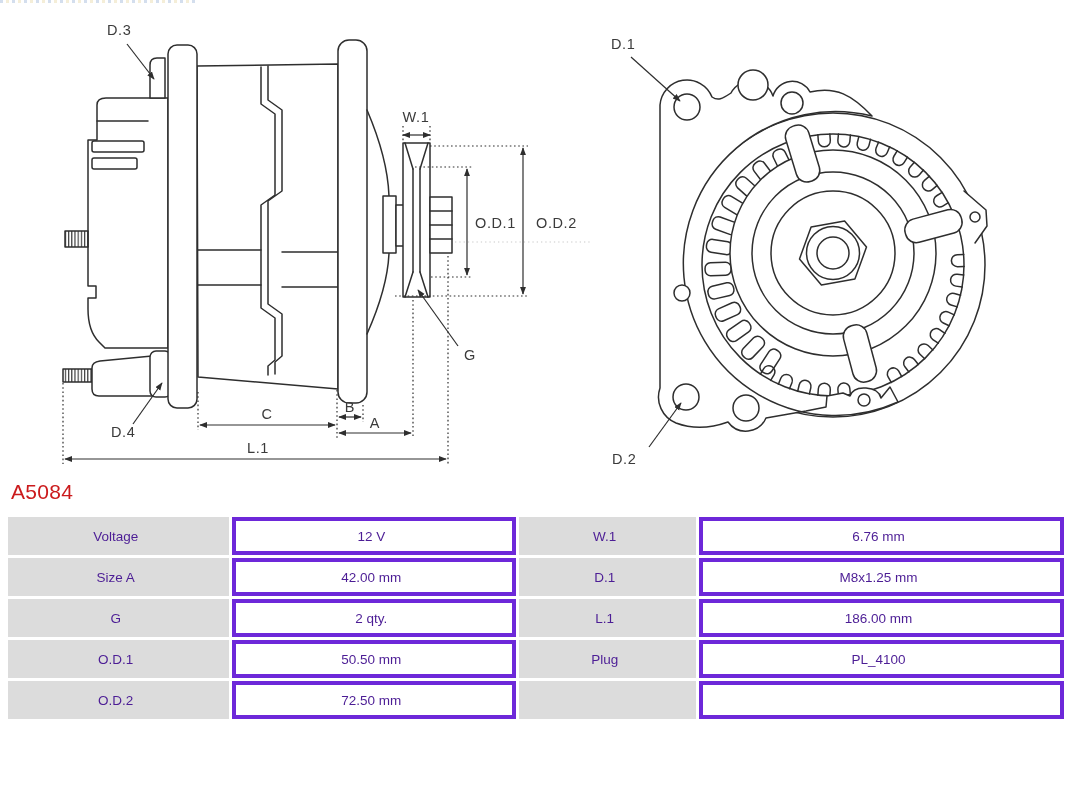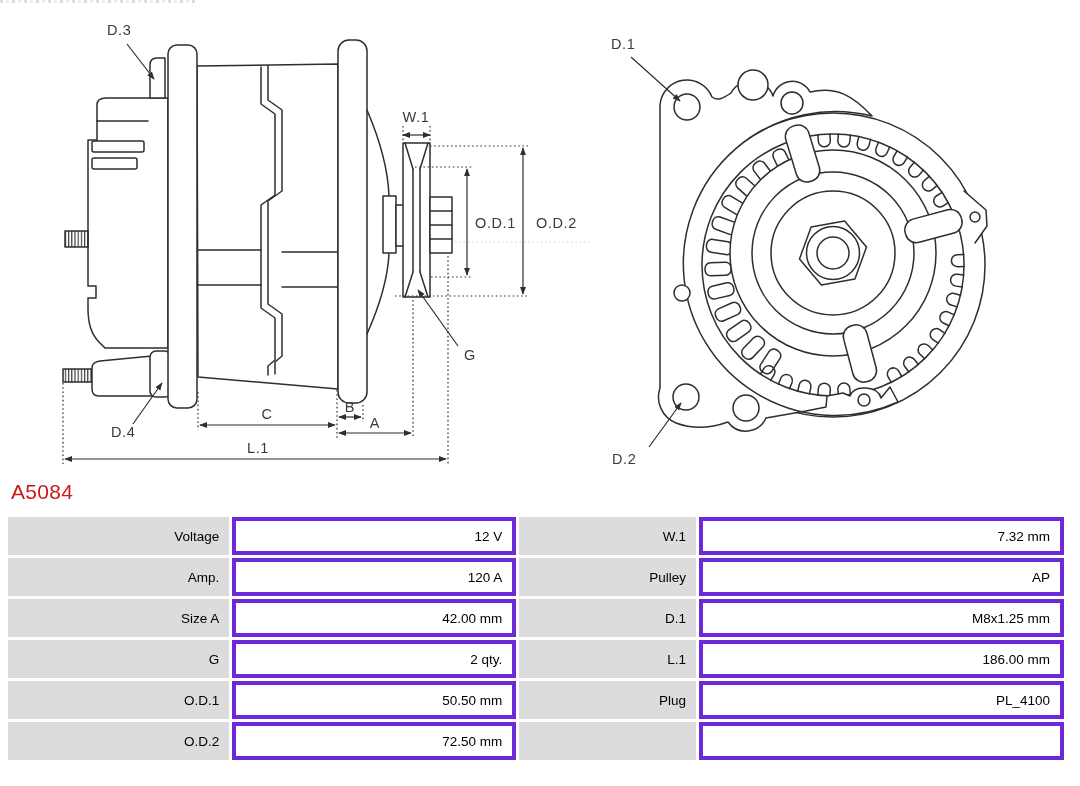--- a/index.html
+++ b/index.html
@@ -5,21 +5,21 @@
   html,body{margin:0;padding:0;background:#fff;font-family:"Liberation Sans",sans-serif;}
   .page{position:relative;width:1080px;height:786px;background:#fff;overflow:hidden;}
   .top-artifact{position:absolute;left:0;top:0;width:196px;height:3px;opacity:.45;
     background:repeating-linear-gradient(90deg,#9fb6d8 0 3px,#fff 3px 6px,#e8d9a8 6px 9px,#fff 9px 12px);}
   .drawings{position:absolute;left:0;top:0;width:1080px;height:485px;}
   svg text.dlabel{font-family:"Liberation Sans",sans-serif;font-size:14.5px;fill:#3b3b3b;letter-spacing:.6px;}
   .part-no{position:absolute;left:11px;top:480px;font-size:21px;line-height:24px;color:#cb1a1c;
     font-weight:500;letter-spacing:.3px;}
   table.specs{position:absolute;left:5px;top:514px;border-collapse:separate;border-spacing:3px;
     table-layout:fixed;width:1062px;}
-  table.specs td{height:30px;font-size:13.5px;color:#000000;text-align:right;padding:0 10px 0 4px;
+  table.specs td{height:30px;font-size:13.5px;color:#4c1d95;text-align:center;padding:0 10px 0 4px;
     overflow:hidden;white-space:nowrap;margin-top:24px;}
   td.g{background:#dcdcdc;}
   td.w{background:#fff;border:4px solid #6d28d9;}
   col.c1{width:219px;} col.c2{width:281px;} col.c3{width:175px;} col.c4{width:361px;}
 </style>
 </head>
 <body>
 
 <div class="page">
   <div class="top-artifact"></div>
@@ -222,27 +222,21 @@
         <col class="c1">
         <col class="c2">
         <col class="c3">
         <col class="c4">
       </colgroup>
     <tbody>
       <tr>
         <td class="g">Voltage</td>
         <td class="w">12 V</td>
         <td class="g">W.1</td>
-        <td class="w">7.32 mm</td>
-      </tr>
-      <tr>
-        <td class="g">Amp.</td>
-        <td class="w">120 A</td>
-        <td class="g">Pulley</td>
-        <td class="w">AP</td>
+        <td class="w">6.76 mm</td>
       </tr>
       <tr>
         <td class="g">Size A</td>
         <td class="w">42.00 mm</td>
         <td class="g">D.1</td>
         <td class="w">M8x1.25 mm</td>
       </tr>
       <tr>
         <td class="g">G</td>
         <td class="w">2 qty.</td>

